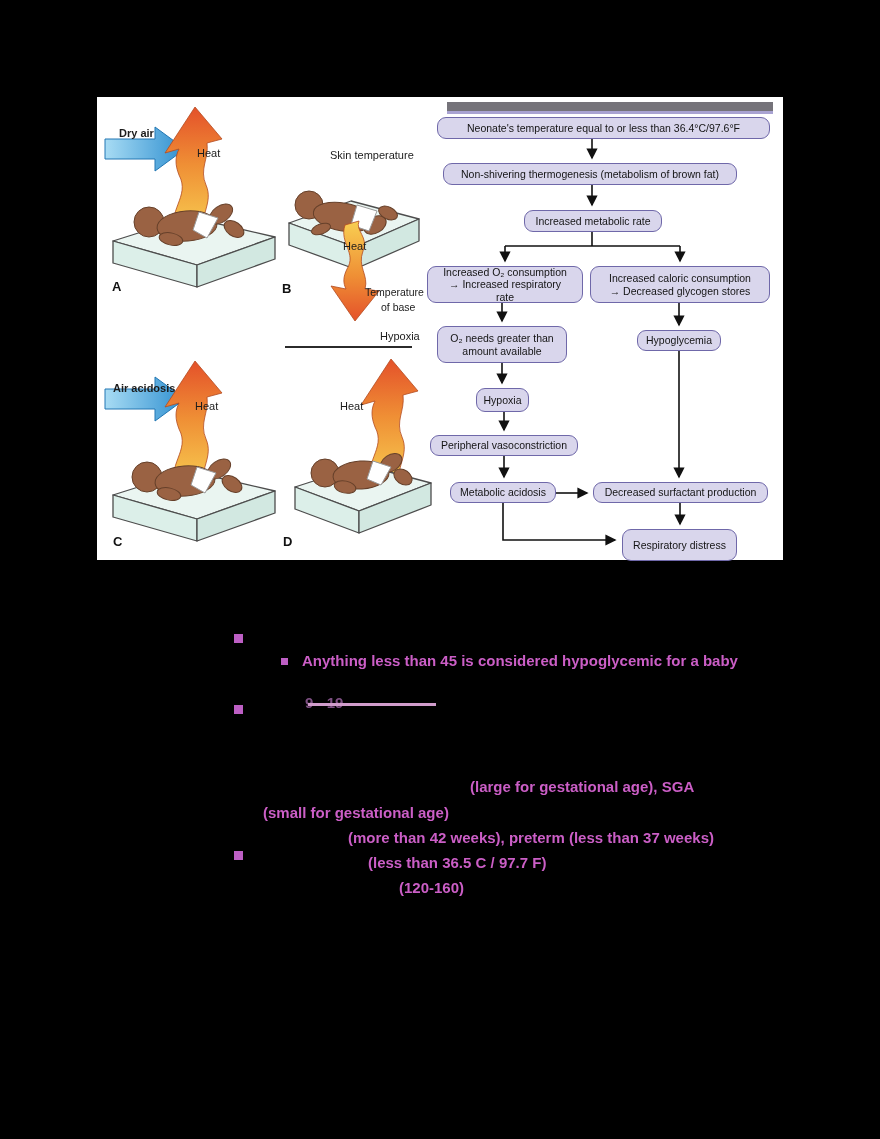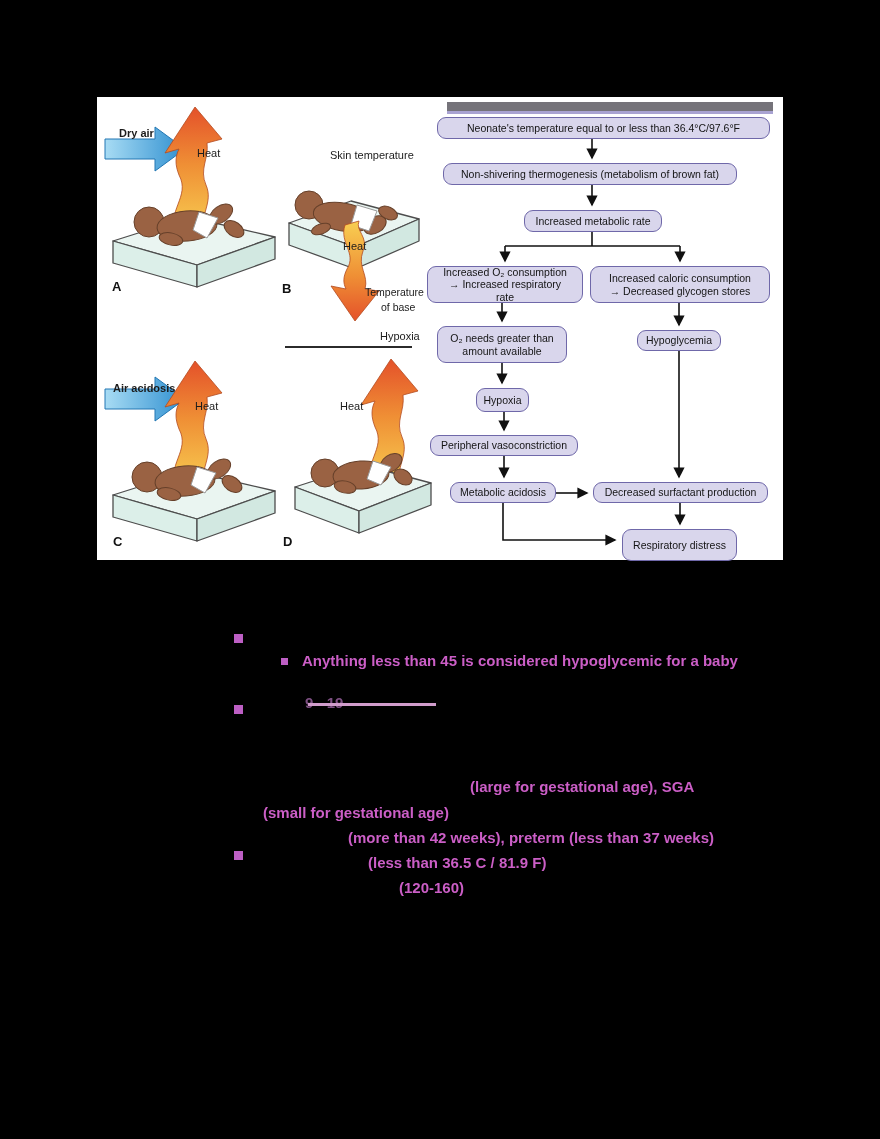--- a/index.html
+++ b/index.html
@@ -193,14 +193,14 @@
 <div id="link-underline"></div>
 
 <div class="bullet" style="left:234px;top:705px;width:9px;height:9px"></div>
 
 <div class="note" style="left:470px;top:774px">(large for gestational age), SGA</div>
 <div class="note" style="left:263px;top:800px">(small for gestational age)</div>
 <div class="note" style="left:348px;top:825px">(more than 42 weeks), preterm (less than 37 weeks)</div>
 
 <div class="bullet" style="left:234px;top:851px;width:9px;height:9px"></div>
 
-<div class="note" style="left:368px;top:850px">(less than 36.5 C / 81.9 F)</div>
+<div class="note" style="left:368px;top:850px">(less than 36.5 C / 97.7 F)</div>
 <div class="note" style="left:399px;top:875px">(120-160)</div>
 
 </body></html>

